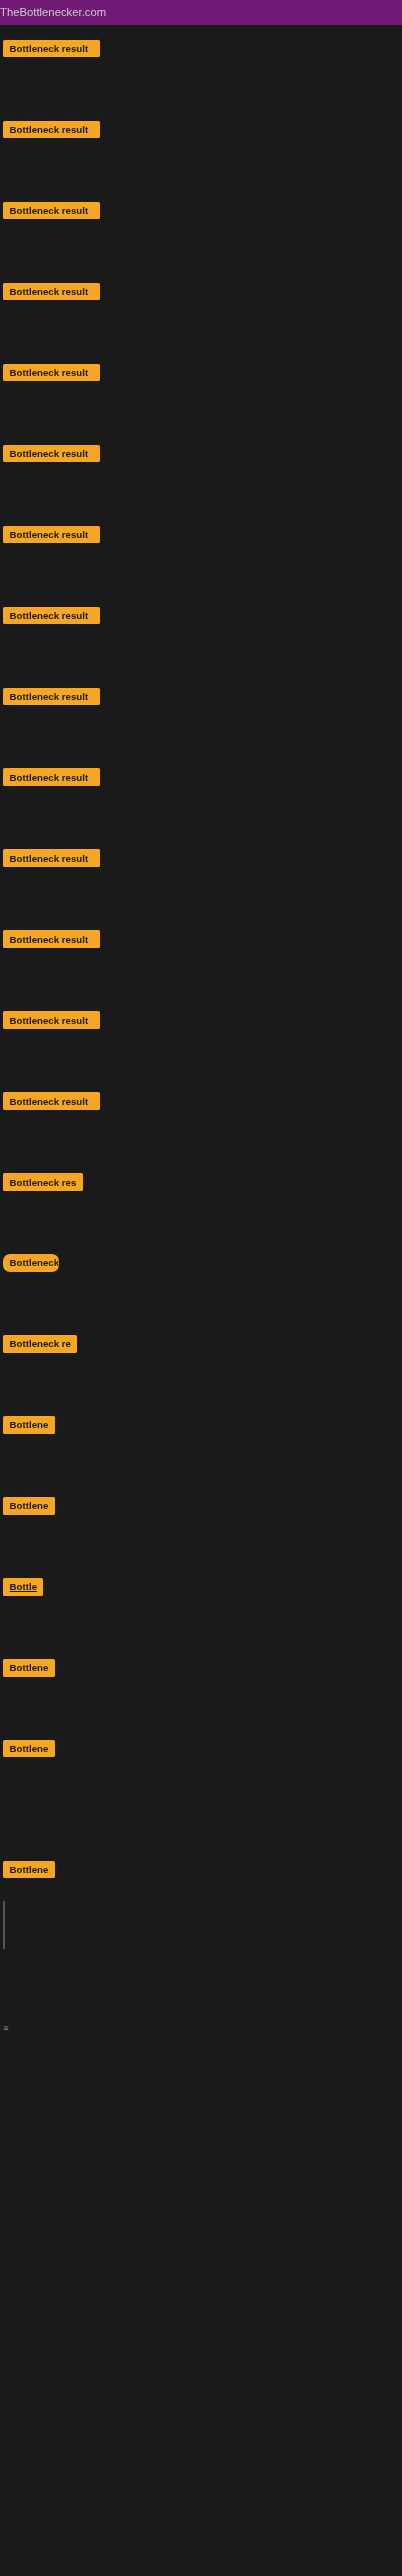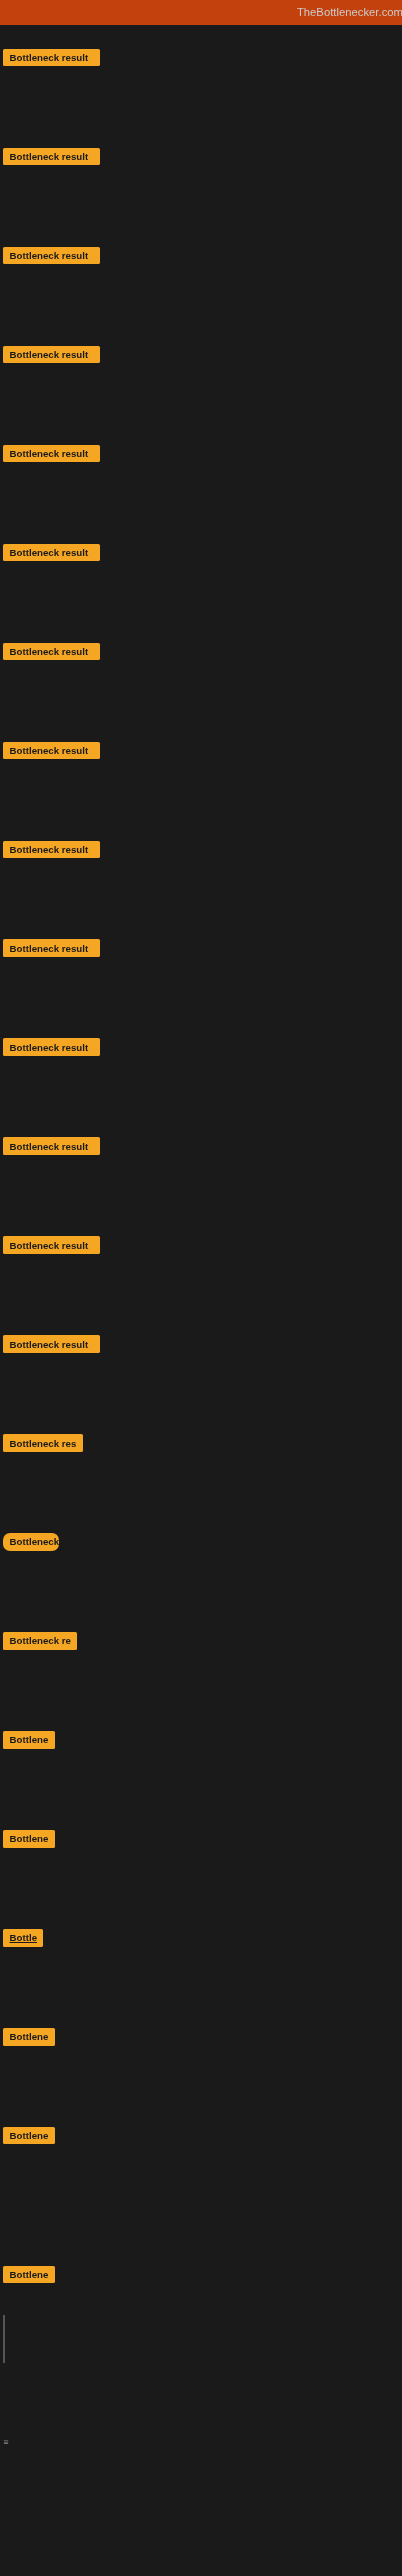--- a/index.html
+++ b/index.html
@@ -10,32 +10,32 @@
 
     body {
       width: 403px;
       min-height: 2576px;
       background-color: #1a1a1a;
       font-family: Arial, sans-serif;
       position: relative;
     }
 
     .site-title {
-      text-align: right;
+      text-align: left;
       color: #cccccc;
       font-size: 11.3px;
       padding: 6.4px 0;
-      background-color: #c2410c;
+      background-color: #701a75;
     }
 
     .bottleneck-item {
       display: flex;
       align-items: center;
       padding: 4.8px 3.2px;
-      margin: 16px 0;
+      margin: 7px 0;
     }
 
     .bottleneck-badge {
       background-color: #f5a623;
       color: #1a1a1a;
       font-size: 9.7px;
       font-weight: bold;
       padding: 3.2px 6.4px;
       border-radius: 1.6px;
       white-space: nowrap;

